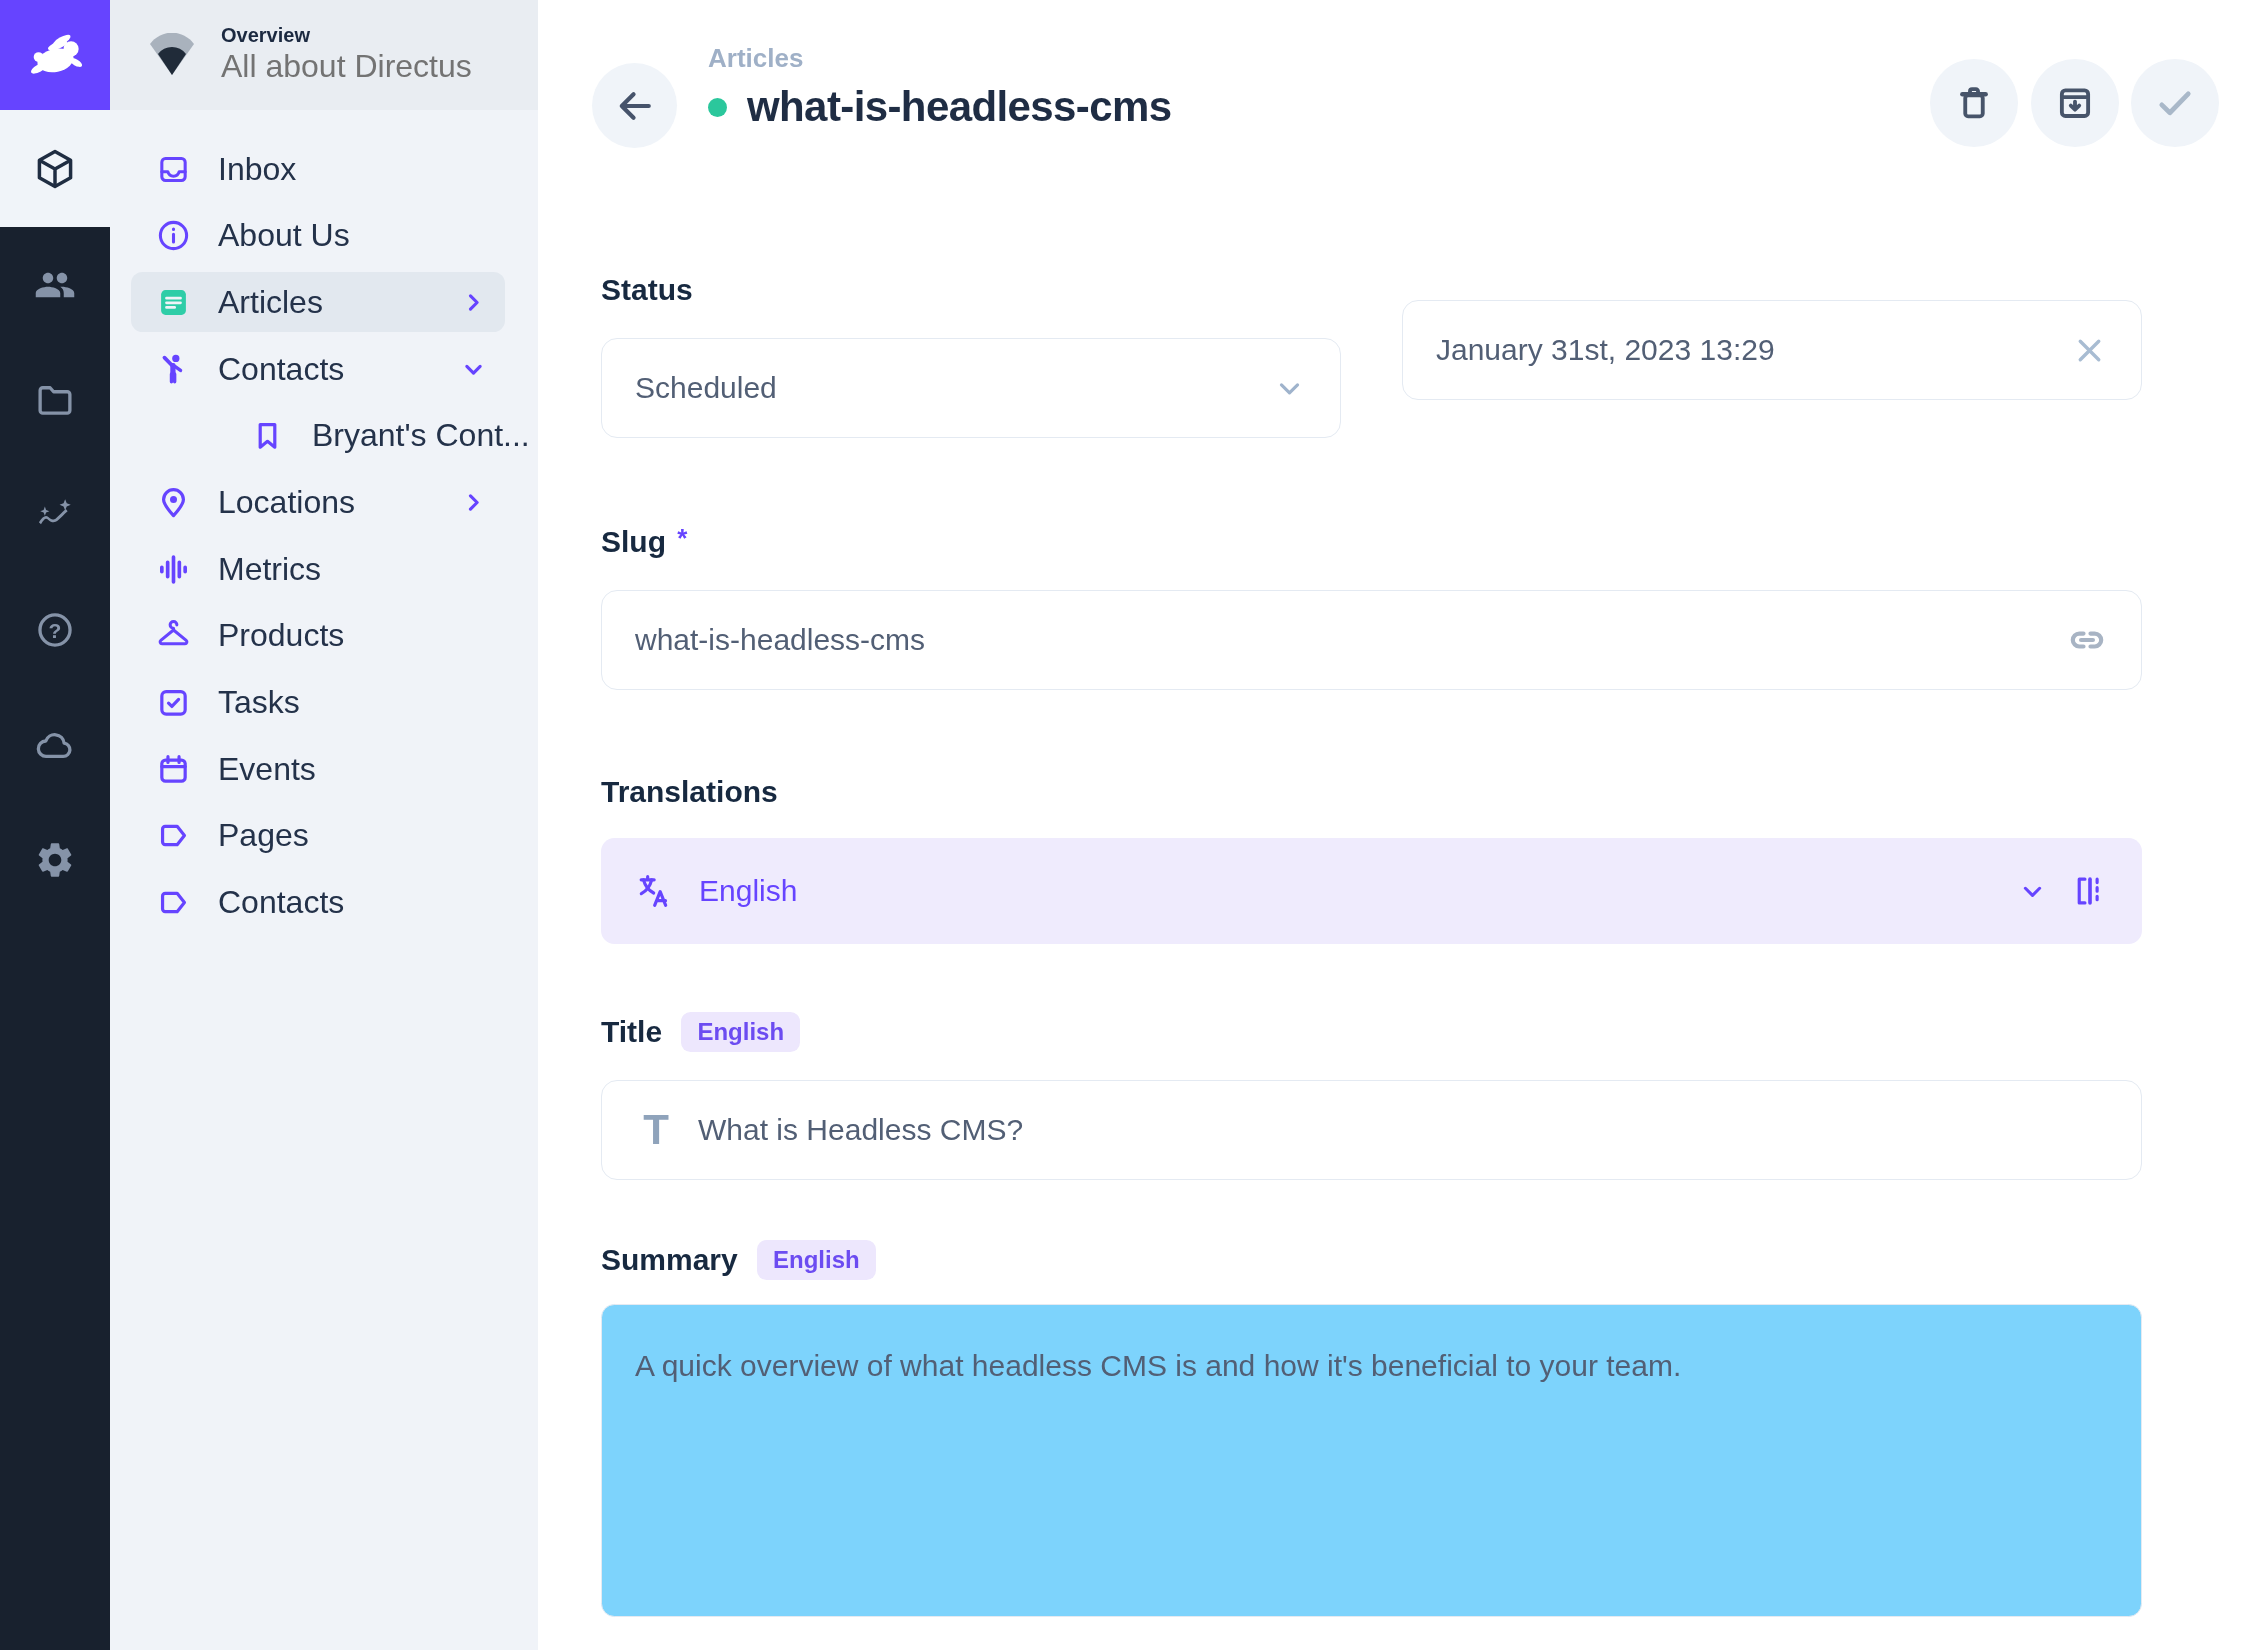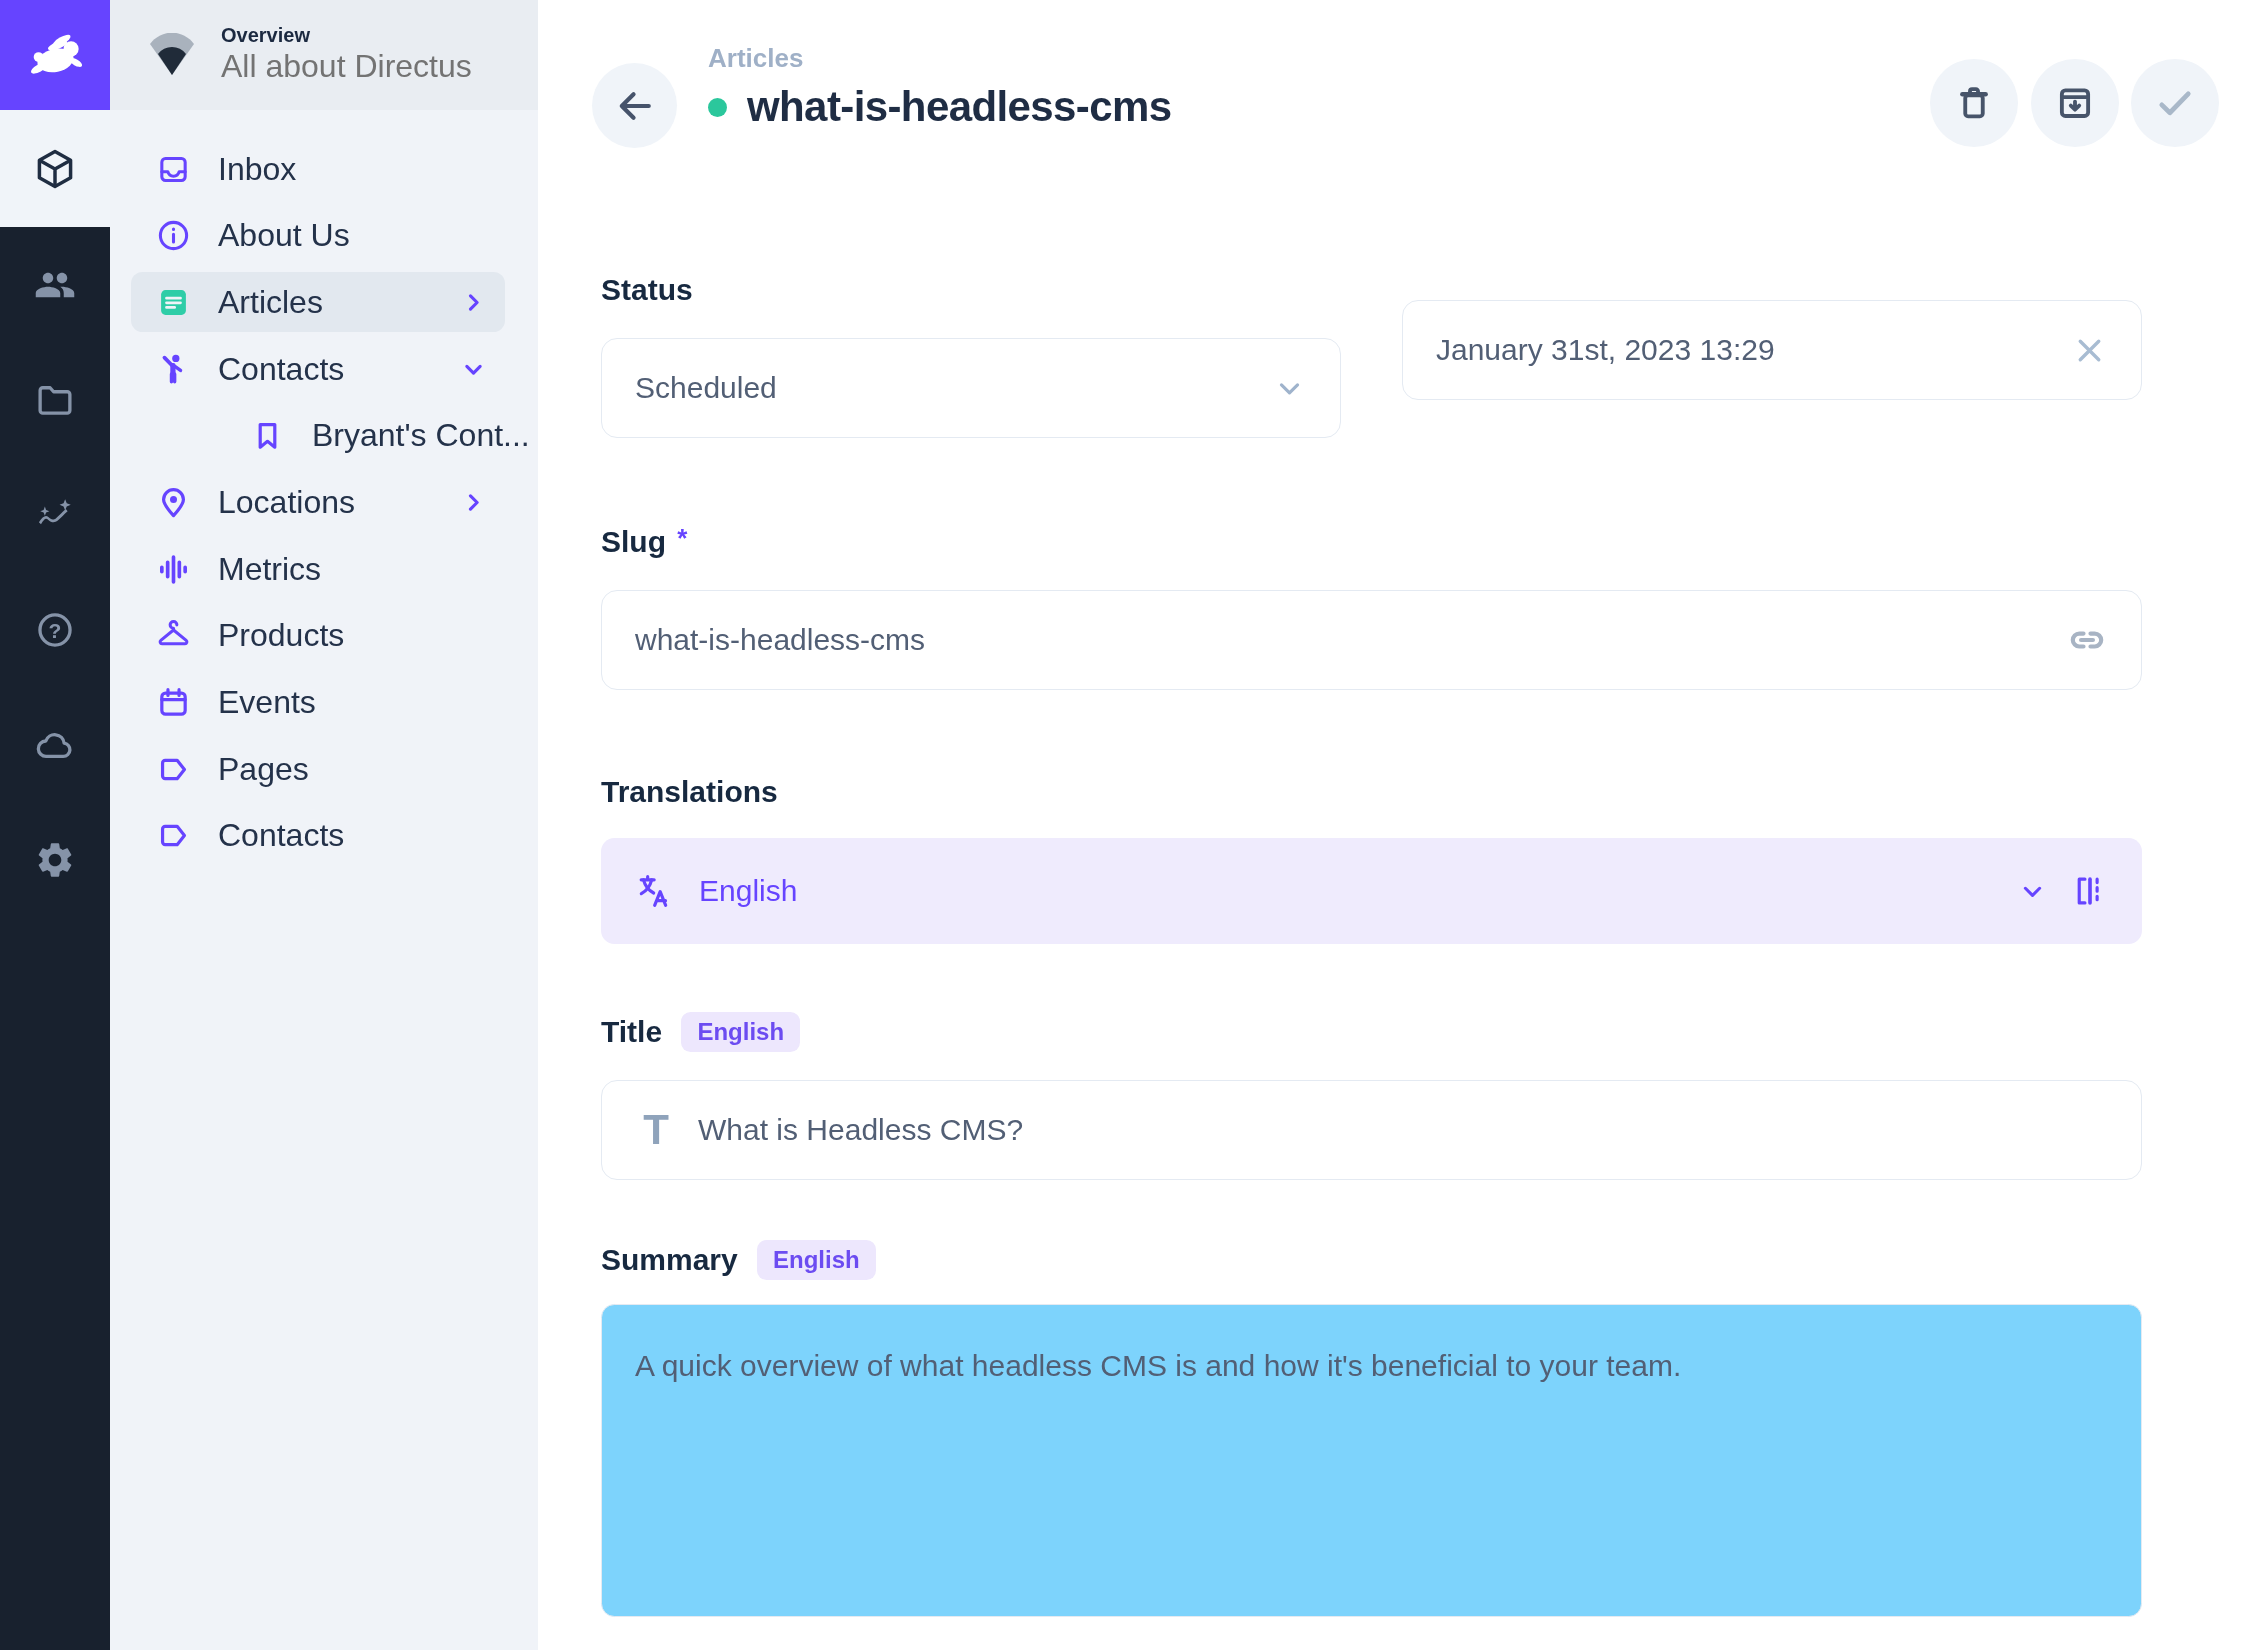--- a/index.html
+++ b/index.html
@@ -264,20 +264,27 @@
     </div>
 
     <div class="nav-item">
       <svg class="nicon" viewBox="0 0 24 24" fill="none" stroke="currentColor" stroke-width="2.1" stroke-linejoin="round" stroke-linecap="round">
         <path d="M12 8.2V7a2.3 2.3 0 1 1 2.3-2.3"></path>
         <path d="M12 8.2L3.3 15.3a1.3 1.3 0 0 0 .8 2.3h15.8a1.3 1.3 0 0 0 .8-2.3L12 8.2z"></path>
       </svg>
       <span>Products</span>
     </div>
 
+    <div class="nav-item">
+      <svg class="nicon" viewBox="0 0 24 24" fill="none" stroke="currentColor" stroke-width="2.2" stroke-linejoin="round" stroke-linecap="round">
+        <rect x="4" y="4.5" width="16" height="15.5" rx="3"></rect>
+        <path d="M8.6 12.4l2.3 2.3 4.6-4.8"></path>
+      </svg>
+      <span>Tasks</span>
+    </div>
 
     <div class="nav-item">
       <svg class="nicon" viewBox="0 0 24 24" fill="none" stroke="currentColor" stroke-width="2.2" stroke-linejoin="round" stroke-linecap="round">
         <rect x="4" y="5.5" width="16" height="14.5" rx="2.5"></rect>
         <path d="M4 10h16M8.2 3.2v4M15.8 3.2v4"></path>
       </svg>
       <span>Events</span>
     </div>
 
     <div class="nav-item">

